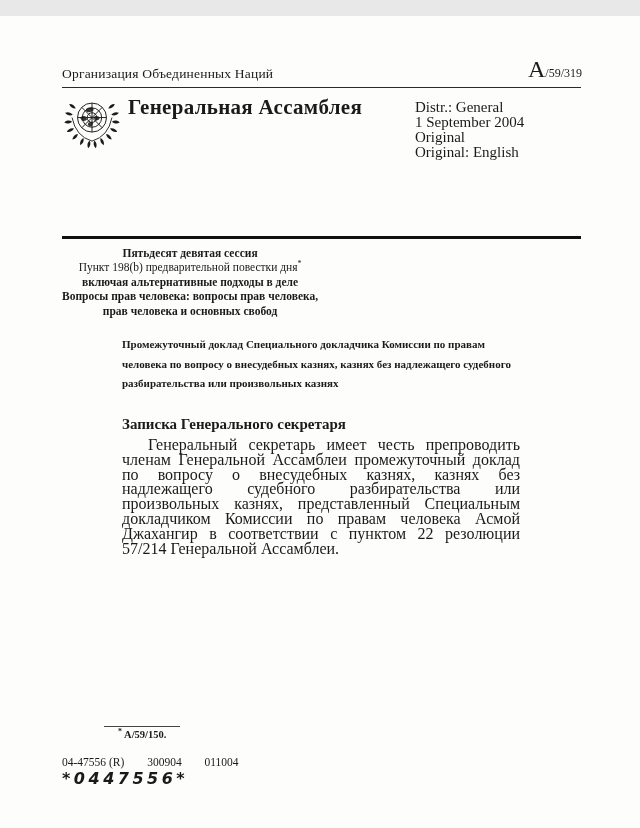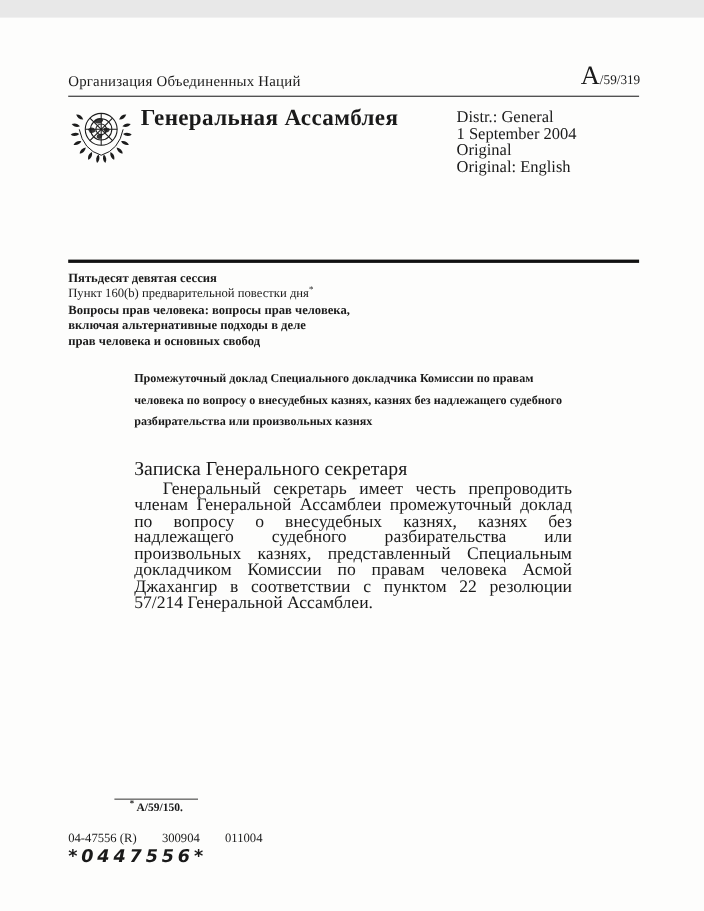--- a/index.html
+++ b/index.html
@@ -19,27 +19,27 @@
   .doc-symbol{right:58px;top:40px;text-align:right;}
   .doc-symbol .letter{font-size:24px;}
   .doc-symbol .number{font-size:12px;}
   .rule-thin{left:62px;top:71px;width:519px;height:1px;background:#2a2a2a;}
   .emblem{left:63px;top:78px;width:58px;height:58px;}
   .assembly-name{left:128px;top:79px;font-size:21px;font-weight:bold;letter-spacing:.3px;}
   .distr{left:415px;top:84px;font-size:15px;line-height:15px;}
   .rule-thick{left:62px;top:220px;width:519px;height:2.5px;background:#111;}
 
   
-  .session{left:62px;top:230px;font-size:11.5px;line-height:14.4px;}
+  .session{left:62px;top:230px;font-size:11.5px;line-height:14.4px;text-align:center;}
   .session .b{font-weight:bold;}
   sup{font-size:8px;vertical-align:super;line-height:0;}
 
   
   .report-title{left:122px;top:319px;width:408px;font-size:11px;font-weight:bold;line-height:19.5px;}
-  .note-heading{left:122px;top:400px;font-size:18px;font-weight:normal;}
+  .note-heading{left:122px;top:400px;font-size:15px;font-weight:bold;}
   .note-paragraph{
     left:122px;top:422px;width:398px;
     font-size:16px;line-height:14.8px;
     text-align:justify;text-indent:26px;
   }
 
   
   .footnote-rule{left:104px;top:710px;width:76px;height:1px;background:#444;}
   .footnote{left:118px;top:713px;font-size:10.5px;font-weight:bold;}
 
@@ -118,23 +118,23 @@
     <div>Distr.: General</div>
     <div>1 September 2004</div>
     <div>Original</div>
     <div>Original: English</div>
   </div>
 
   <div class="abs rule-thick"></div>
 
   <div class="abs session">
     <div class="b">Пятьдесят девятая сессия</div>
-    <div><span>Пункт 160(b) предварительной повестки дня</span><sup>*</sup></div>
+    <div><span>Пункт 198(b) предварительной повестки дня</span><sup>*</sup></div>
+    <div class="b">включая альтернативные подходы в деле</div>
     <div class="b">Вопросы прав человека: вопросы прав человека,</div>
-    <div class="b">включая альтернативные подходы в деле</div>
     <div class="b">прав человека и основных свобод</div>
   </div>
 
   <div class="abs report-title">Промежуточный доклад Специального докладчика Комиссии по правам человека по вопросу о внесудебных казнях, казнях без надлежащего судебного разбирательства или произвольных казнях</div>
 
   <div class="abs note-heading">Записка Генерального секретаря</div>
 
   <div class="abs note-paragraph">Генеральный секретарь имеет честь препроводить членам Генеральной Ассамблеи промежуточный доклад по вопросу о внесудебных казнях, казнях без надлежащего судебного разбирательства или произвольных казнях, представленный Специальным докладчиком Комиссии по правам человека Асмой Джахангир в соответствии с пунктом 22 резолюции 57/214 Генеральной Ассамблеи.</div>
 
   <div class="abs footnote-rule"></div>

